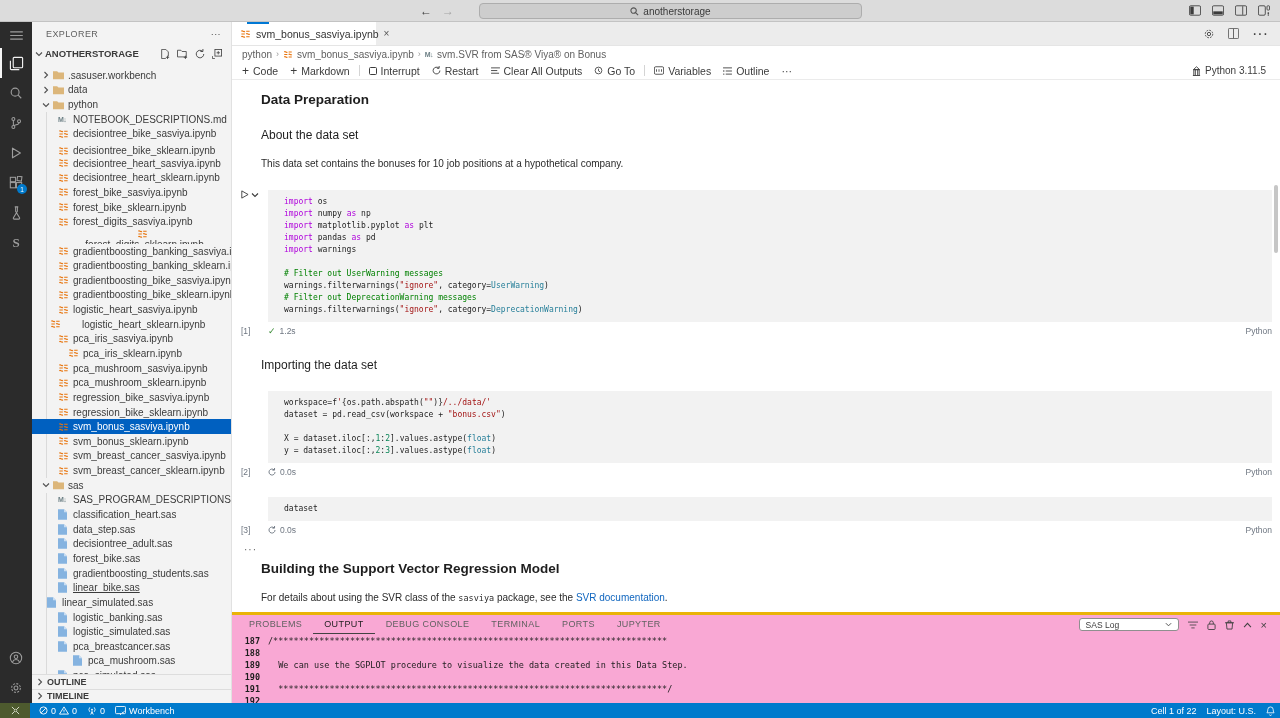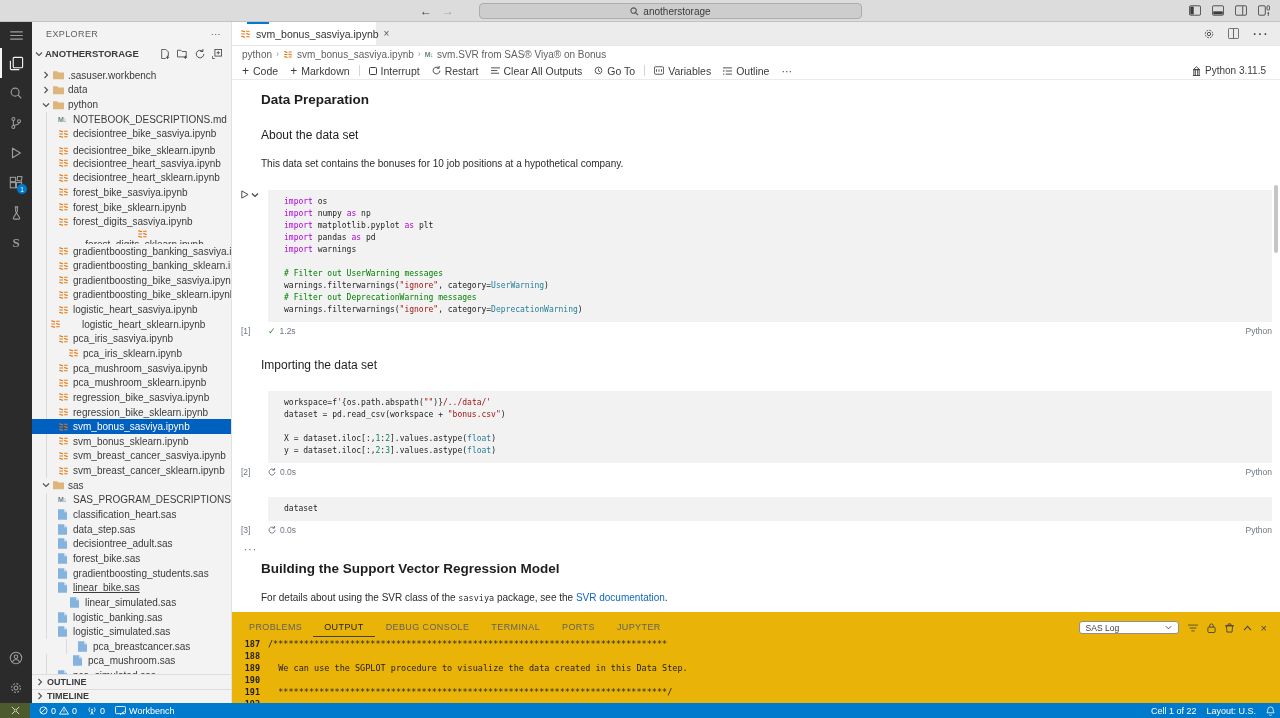--- a/index.html
+++ b/index.html
@@ -69,21 +69,21 @@
   .runbtn{position:absolute;left:-28px;top:0;display:flex;align-items:center;gap:2px;color:#3c3c3c;font-size:9px}
   .cellstatus{position:relative;margin:2px 8px 0 36px;height:14px;font-size:8.5px;color:#6e7681;display:flex;align-items:center;gap:4px}
   .cellstatus .exec{position:absolute;left:-27px}
   .cellstatus .lang{margin-left:auto}
   .ck{color:#388a34;font-size:9px}
   .collapsed{margin:8px 0 0 12px;color:#616161;font-size:10px;letter-spacing:1px;line-height:10px}
   .tk-kw{color:#af00db}.tk-cm{color:#008000}.tk-st{color:#a31515}.tk-cl{color:#267f99}.tk-nu{color:#098658}.tk-pl{color:#1e1e1e}
   .ed-scroll{position:absolute;right:2px;top:163px;width:4px;height:68px;background:#c6c6c6;border-radius:2px}
 
   
-  .panel{position:absolute;left:0;right:0;top:590px;bottom:0;border-top:6px solid #eab308;background:#eab308}
+  .panel{position:absolute;left:0;right:0;top:590px;bottom:0;border-top:3px solid #eab308;background:#f9a8d4}
   .paneltabs{height:19px;display:flex;align-items:center;padding-left:6px}
   .ptab{padding:0 11px;font-size:9px;letter-spacing:.4px;color:#616161;height:100%;display:flex;align-items:center;border-bottom:1px solid transparent}
   .ptab.active{color:#1e1e1e;border-bottom-color:#424242}
   .panel-actions{margin-left:auto;display:flex;align-items:center;gap:9px;padding-right:13px;color:#424242}
   .channel{width:100px;height:13px;border:1px solid #8f8f8f;border-radius:3px;font-size,8.5px;font-size:8.5px;display:flex;align-items:center;padding:0 6px;color:#3c3c3c;background:#fff}
   .channel .cv{flex:1}
   .outputarea{position:absolute;top:20px;left:0;right:0;bottom:0;overflow:hidden;font-family:"DejaVu Sans Mono",monospace;font-size:8.5px;line-height:12px;color:#1e1e1e}
   .oline{display:flex;white-space:pre}
   .onum{width:28px;text-align:right;margin-right:8px;font-weight:bold;flex:none}
 
@@ -596,21 +596,21 @@
       </div>
       <div class="trow d2" style="padding-left: 26px; text-decoration: underline;">
         <span class="ticon">
           <svg width="9" height="11" viewBox="0 0 12 14">
             <path fill="#85b3e0" d="M0 0h8l4 4v10H0z"></path>
             <path fill="#c9def2" d="M8 0l4 4H8z"></path>
           </svg>
         </span>
         <span class="tlabel">linear_bike.sas</span>
       </div>
-      <div class="trow d2" style="padding-left: 38px; text-align: center;">
+      <div class="trow d2" style="padding-left: 15px; text-align: center;">
         <span class="ticon">
           <svg width="9" height="11" viewBox="0 0 12 14">
             <path fill="#85b3e0" d="M0 0h8l4 4v10H0z"></path>
             <path fill="#c9def2" d="M8 0l4 4H8z"></path>
           </svg>
         </span>
         <span class="tlabel">linear_simulated.sas</span>
       </div>
       <div class="trow d2" style="padding-left: 26px;">
         <span class="ticon">
@@ -623,21 +623,21 @@
       </div>
       <div class="trow d2" style="padding-left: 26px;">
         <span class="ticon">
           <svg width="9" height="11" viewBox="0 0 12 14">
             <path fill="#85b3e0" d="M0 0h8l4 4v10H0z"></path>
             <path fill="#c9def2" d="M8 0l4 4H8z"></path>
           </svg>
         </span>
         <span class="tlabel">logistic_simulated.sas</span>
       </div>
-      <div class="trow d2" style="padding-left: 26px; margin-left: 20px;">
+      <div class="trow d2" style="padding-left: 26px;">
         <span class="ticon">
           <svg width="9" height="11" viewBox="0 0 12 14">
             <path fill="#85b3e0" d="M0 0h8l4 4v10H0z"></path>
             <path fill="#c9def2" d="M8 0l4 4H8z"></path>
           </svg>
         </span>
         <span class="tlabel">pca_breastcancer.sas</span>
       </div>
       <div class="trow d2" style="padding-left: 41px;">
         <span class="ticon">

